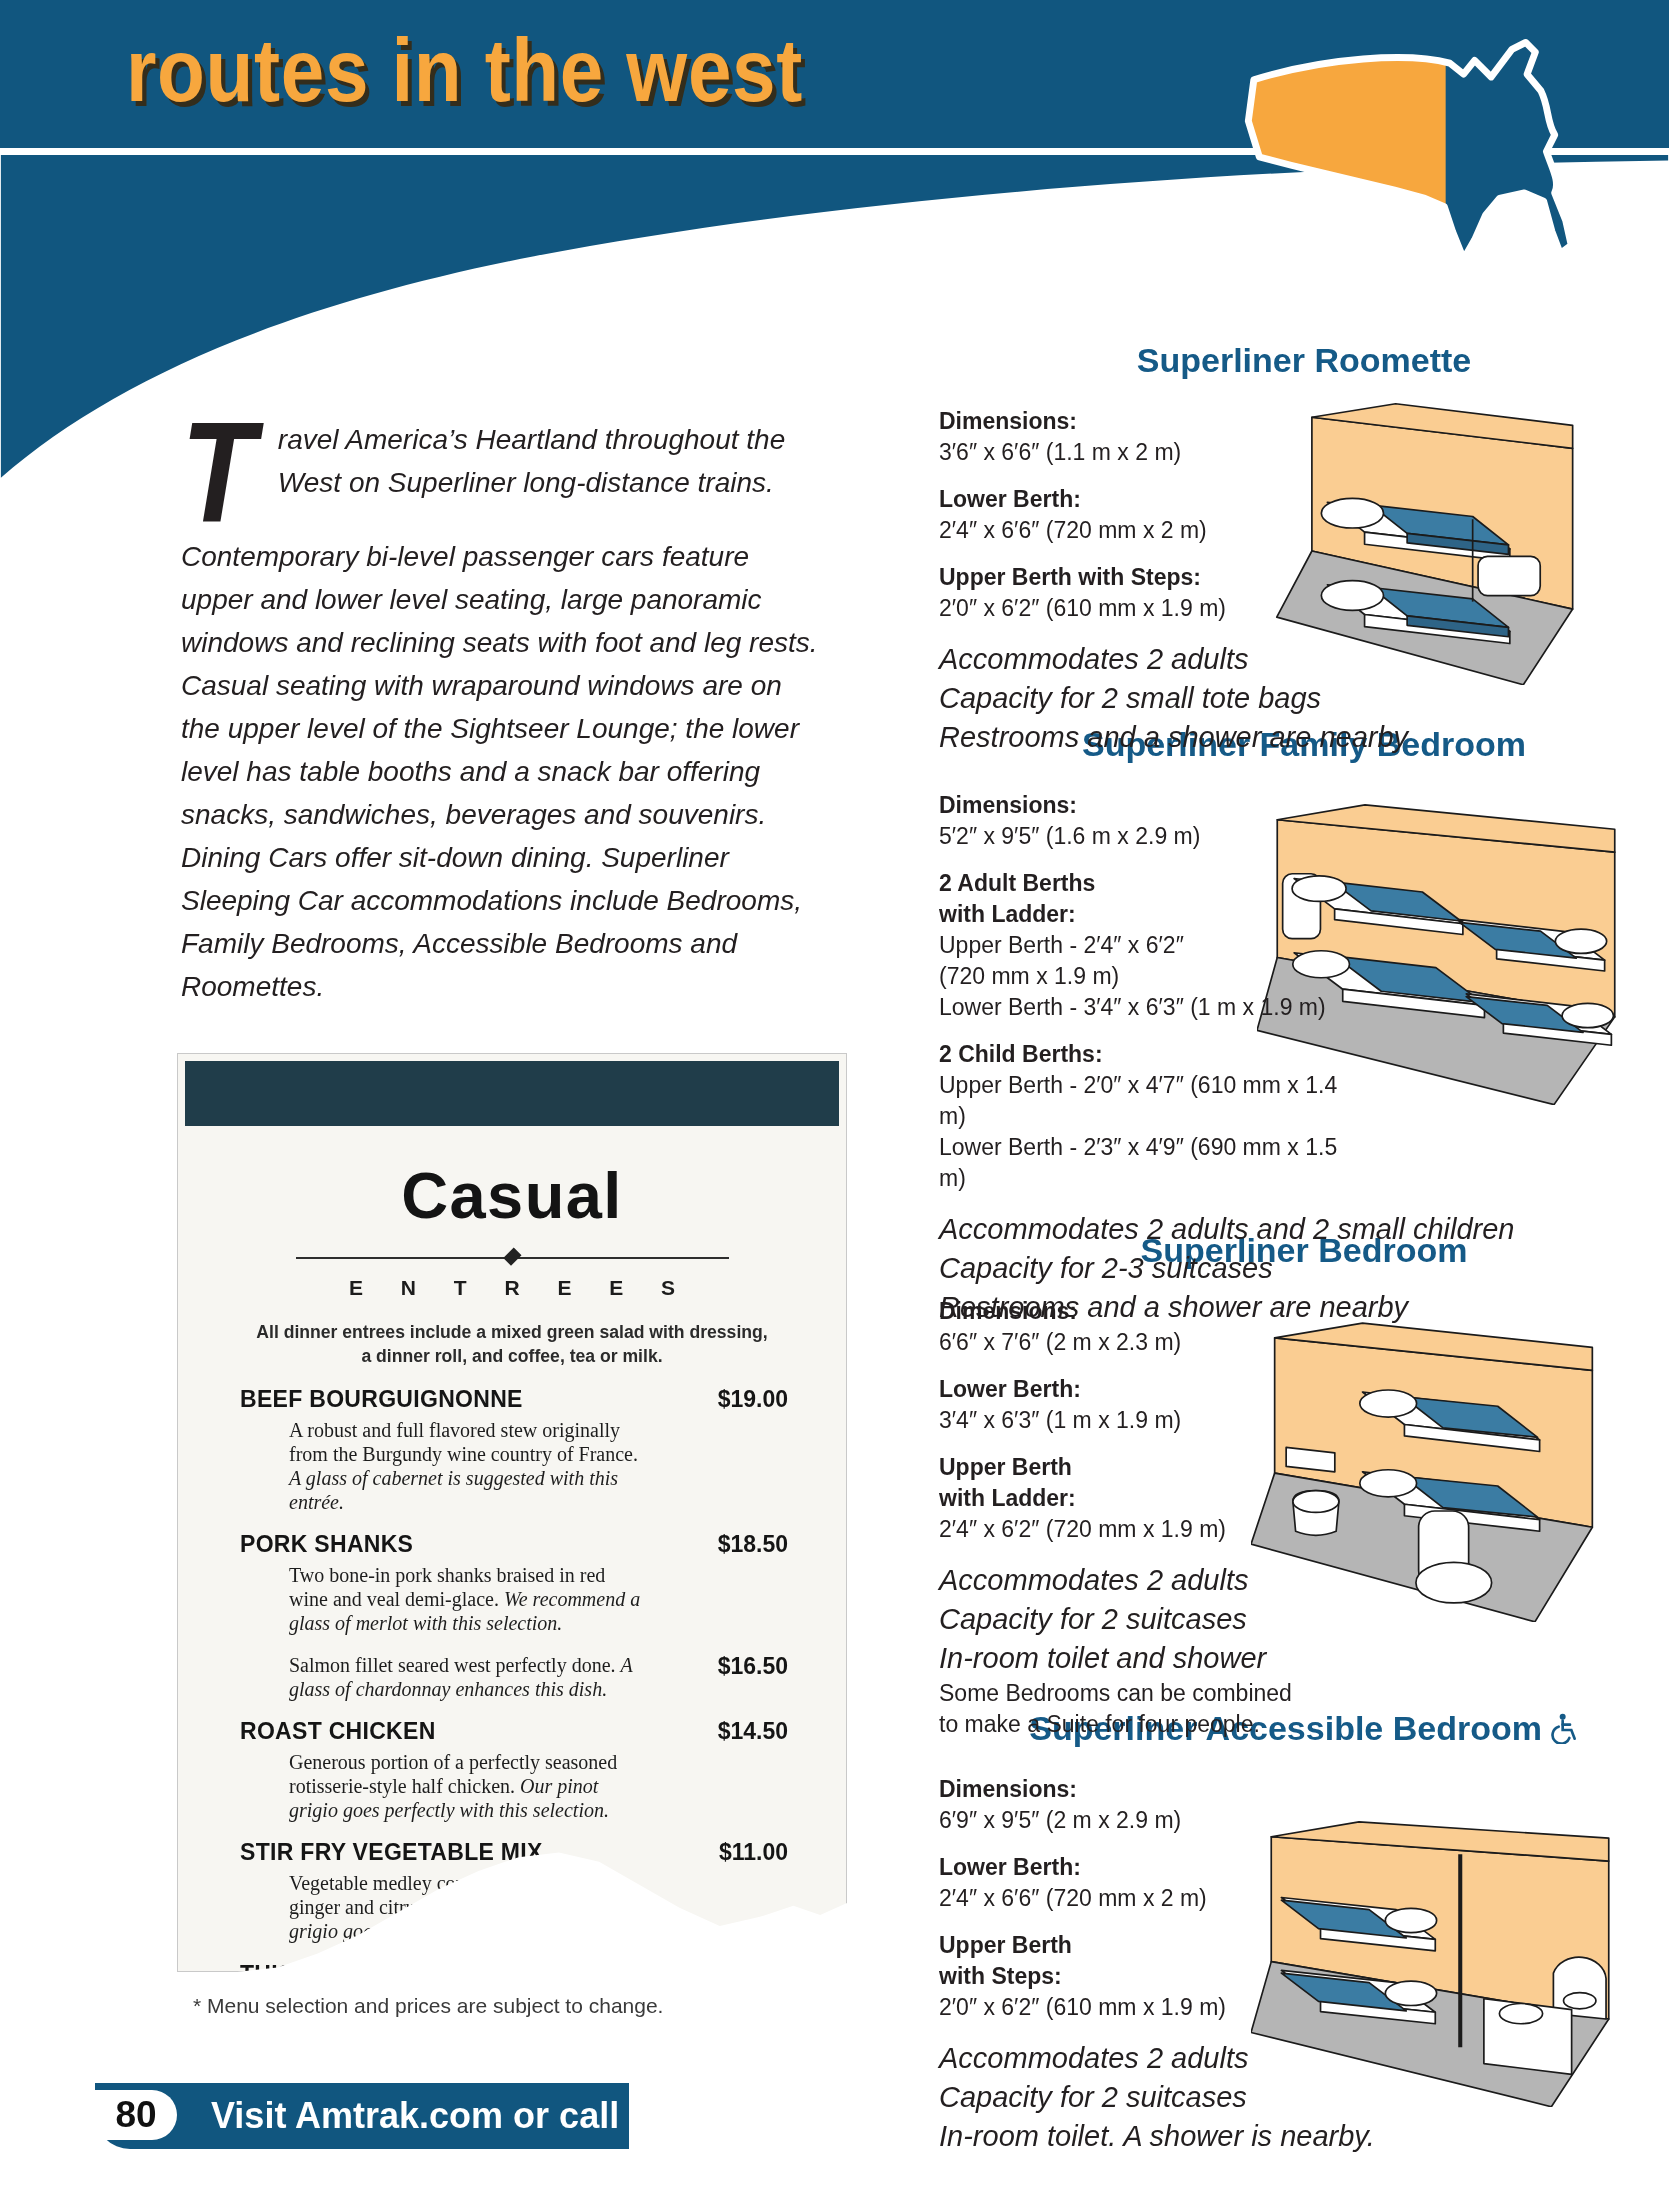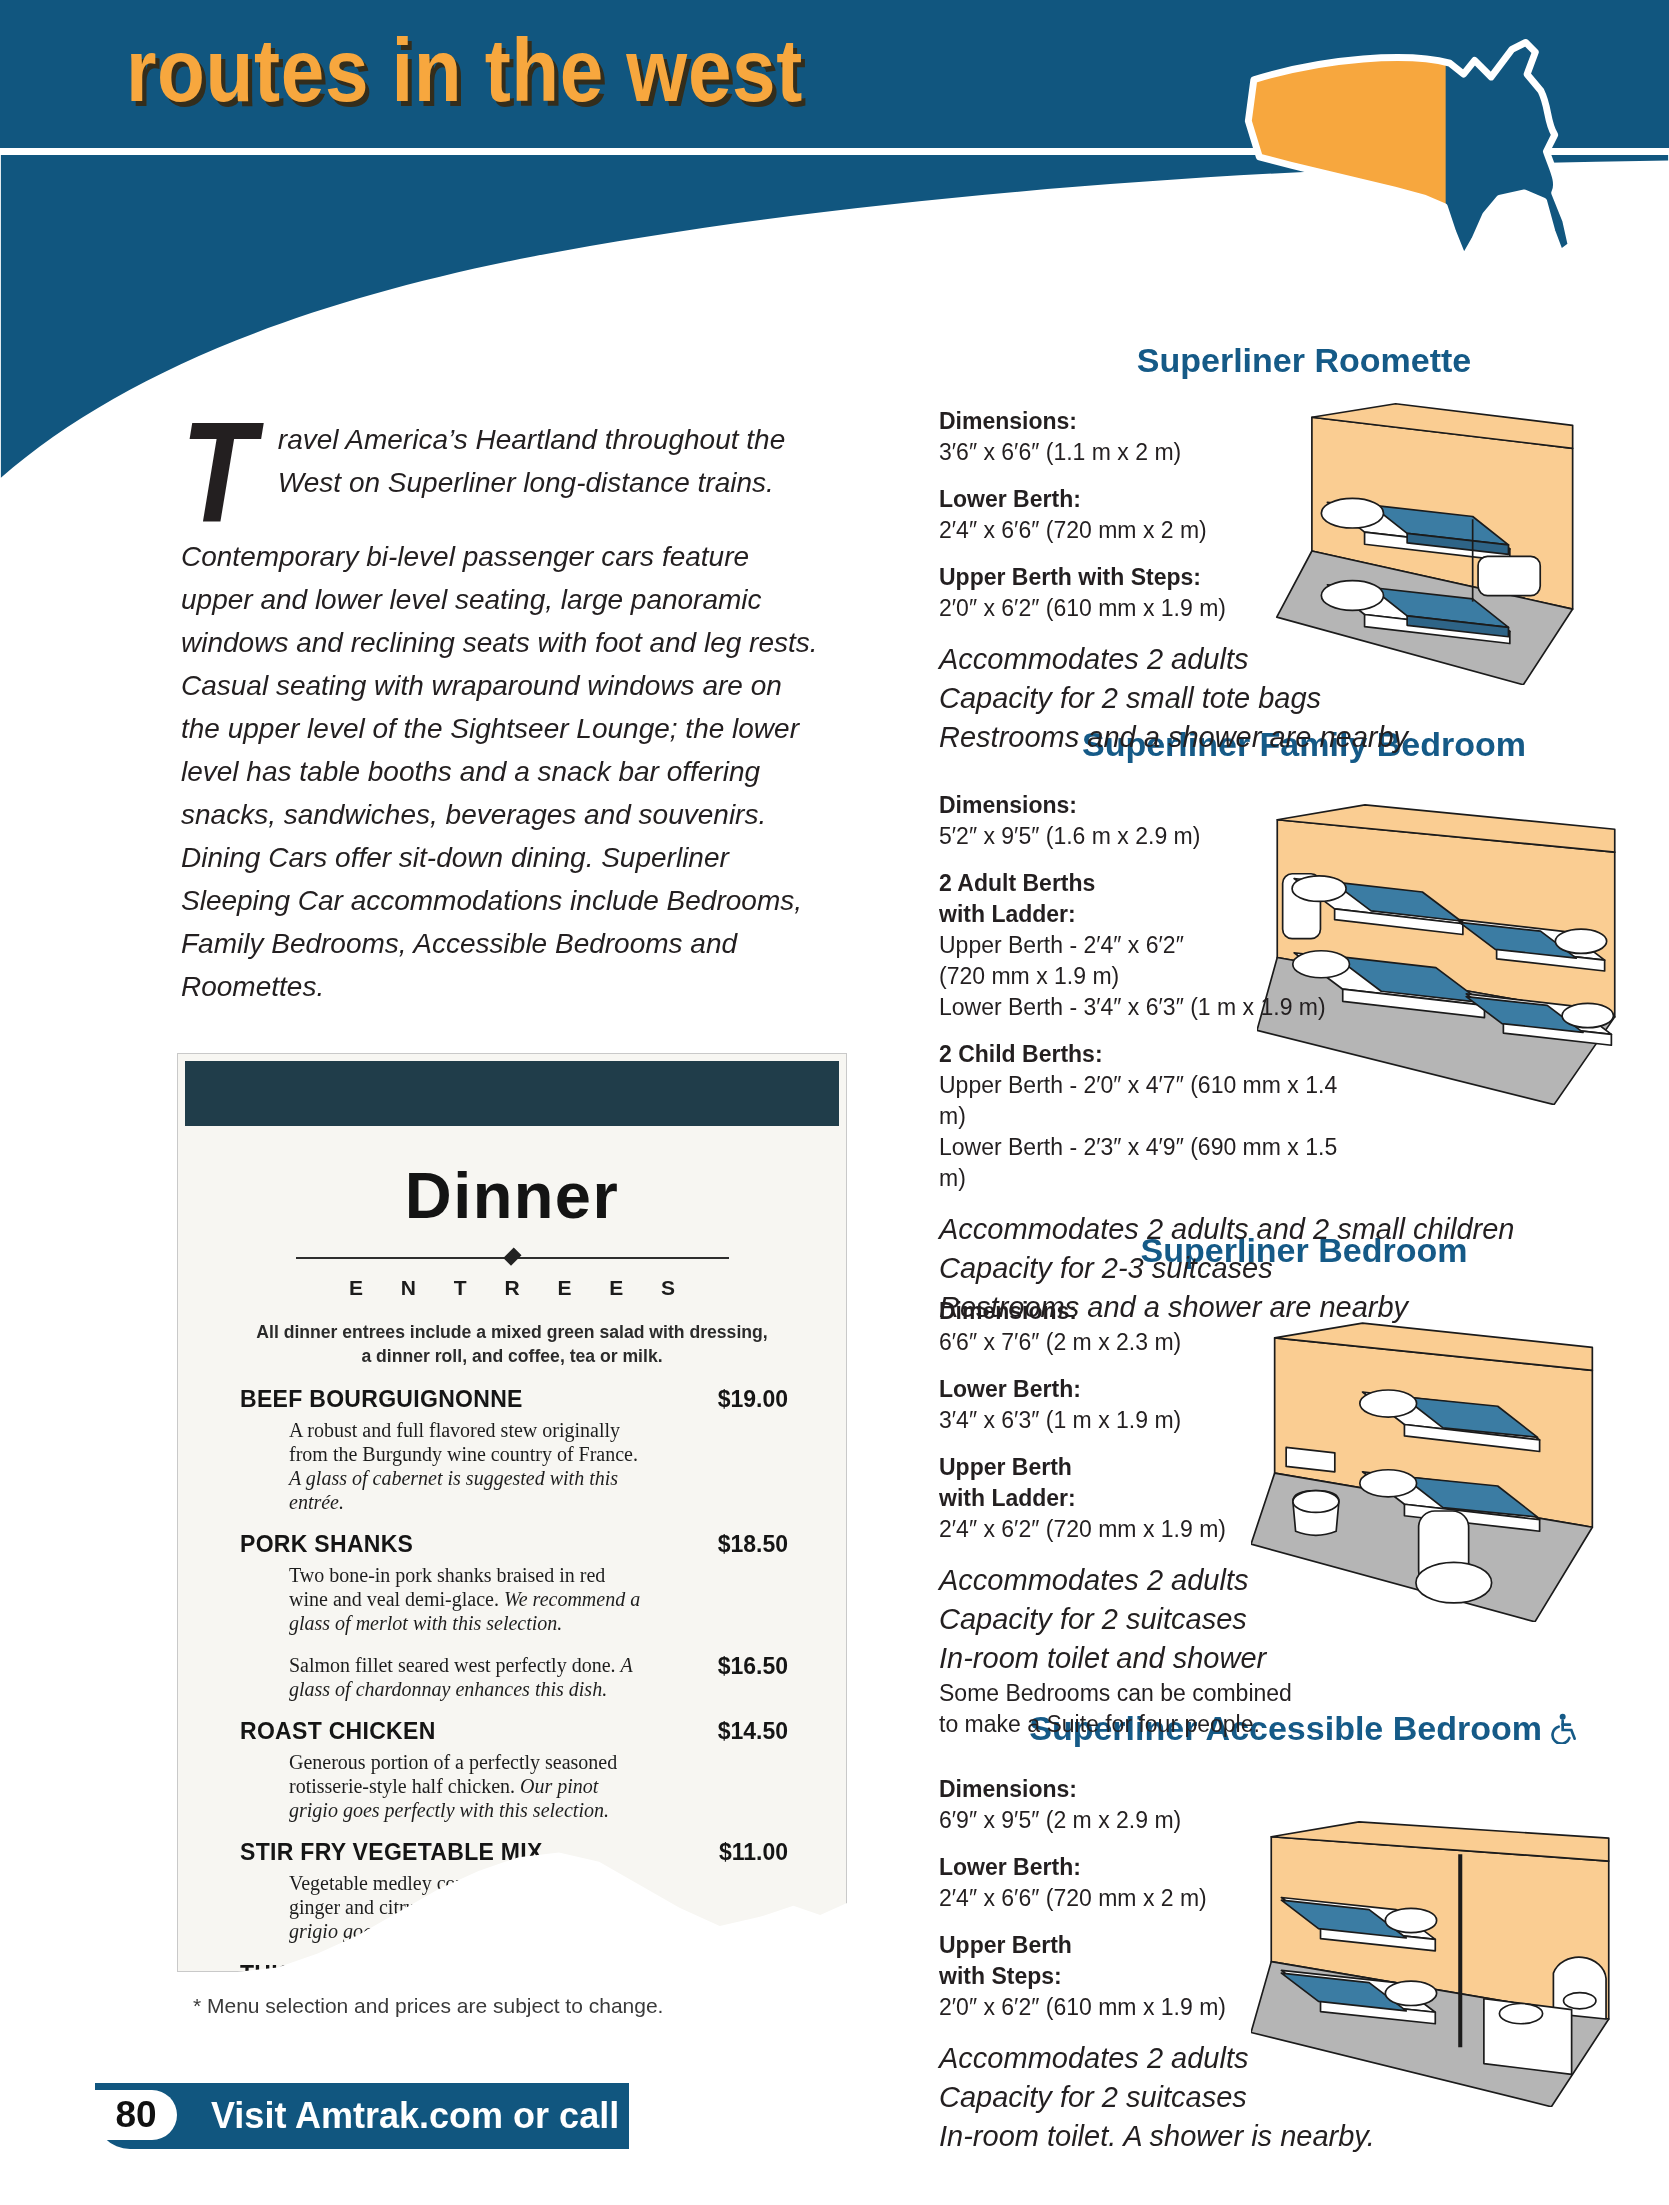--- a/index.html
+++ b/index.html
@@ -115,21 +115,21 @@
              L70,98 L45,92 L22,86 L14,60 Z" fill="none" stroke="#fff" stroke-width="5" stroke-linejoin="round"></path>
   </svg>
 
   <div class="intro">
     <p><span class="dropcap">T</span><span>ravel America’s Heartland throughout the West on Superliner long-distance trains.</span></p>
     <p>Contemporary bi-level passenger cars feature upper and lower level seating, large panoramic windows and reclining seats with foot and leg rests. Casual seating with wraparound windows are on the upper level of the Sightseer Lounge; the lower level has table booths and a snack bar offering snacks, sandwiches, beverages and souvenirs. Dining Cars offer sit-down dining. Superliner Sleeping Car accommodations include Bedrooms, Family Bedrooms, Accessible Bedrooms and Roomettes.</p>
   </div>
 
   <div class="menu-card">
     <div class="menu-bar"></div>
-    <div class="menu-title">Dinner</div>
+    <div class="menu-title">Casual</div>
     <div class="menu-divider">
       <span class="diamond"></span>
     </div>
     <div class="menu-entrees">E N T R E E S</div>
     <div class="menu-note">
       <div>All dinner entrees include a mixed green salad with dressing,</div>
       <div>a dinner roll, and coffee, tea or milk.</div>
     </div>
     <div class="menu-items">
       <div class="mi">

